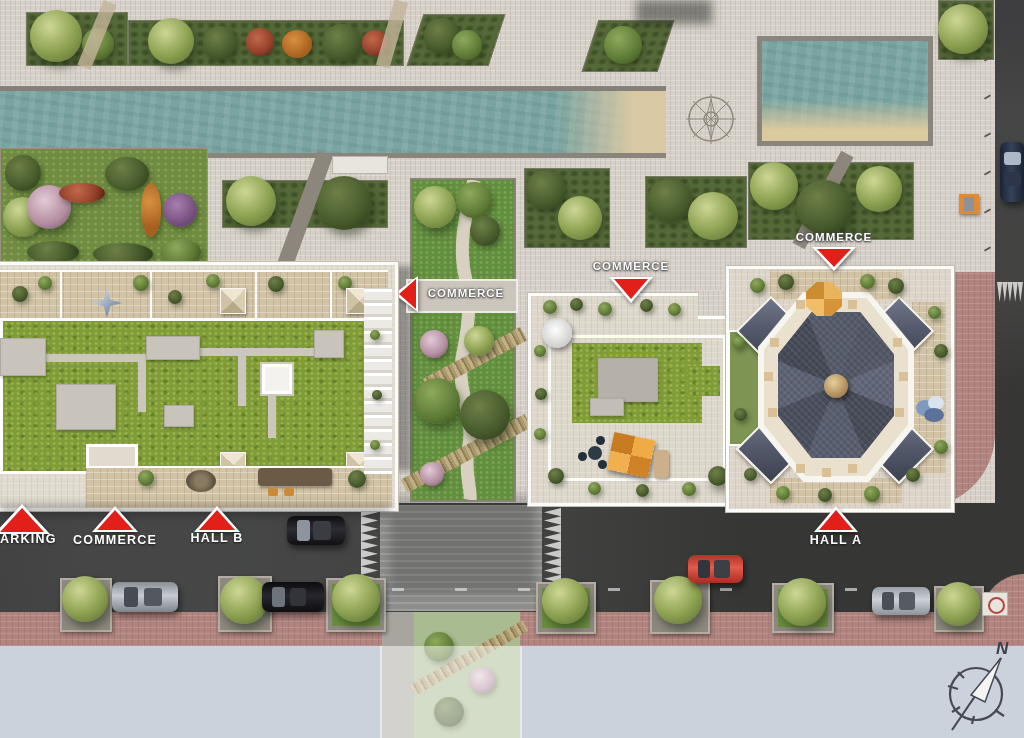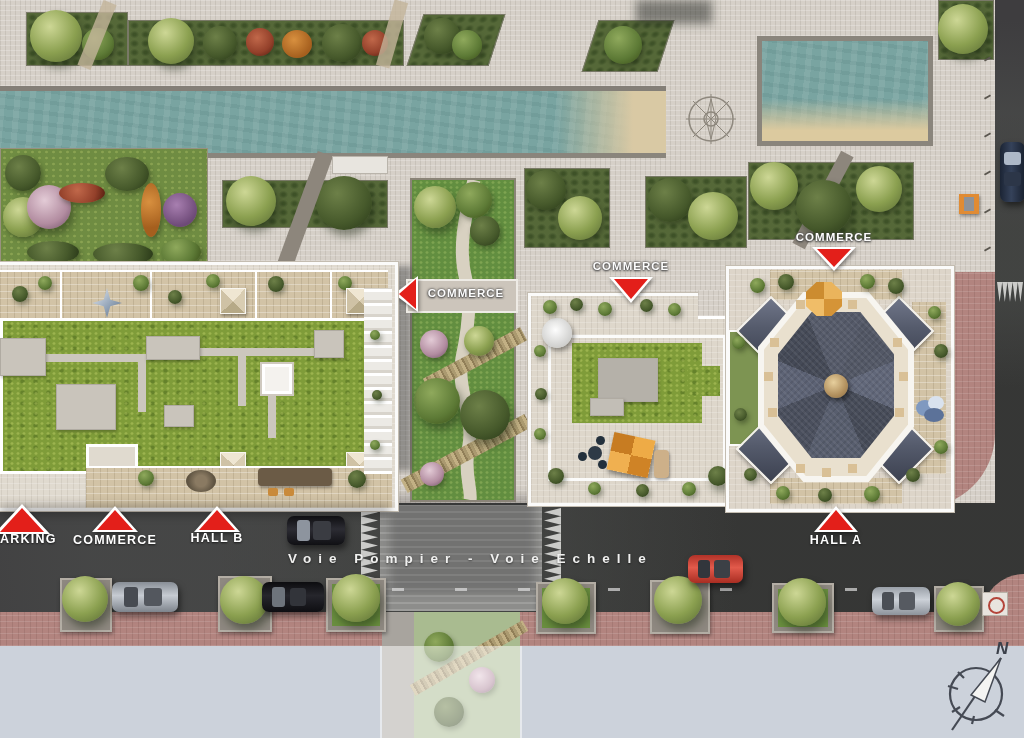--- a/index.html
+++ b/index.html
@@ -420,21 +420,20 @@
     <b class="tw tri-up" style="inset:0"></b>
       <b class="tr tri-up" style="inset:4px 5px 2px 5px"></b>
   </div>
   <div class="mlabel" style="left:188px;top:531px;width:58px">HALL B</div>
   <div class="tri" style="left:814px;top:506px;width:44px;height:26px">
     <b class="tw tri-up" style="inset:0"></b>
       <b class="tr tri-up" style="inset:4px 5px 2px 5px"></b>
   </div>
   <div class="mlabel" style="left:806px;top:533px;width:60px">HALL A</div>
 
-  <div class="roadname" style="left:288px;top:551px">Voie Pompier - Voie Echelle</div>
 
   <svg class="a" style="left:938px;top:636px" width="80" height="98" viewBox="0 0 80 98">
     <g stroke="#454a54" stroke-width="2.2" fill="none">
       <circle cx="38" cy="58" r="26"></circle>
       <line x1="63" y1="22" x2="14" y2="94"></line>
       <line x1="10" y1="50" x2="20" y2="53"></line>
       <line x1="14" y1="76" x2="22" y2="71"></line>
       <line x1="34" y1="88" x2="36" y2="80"></line>
       <line x1="57" y1="74" x2="66" y2="80"></line>
       <line x1="20" y1="36" x2="26" y2="42"></line>

